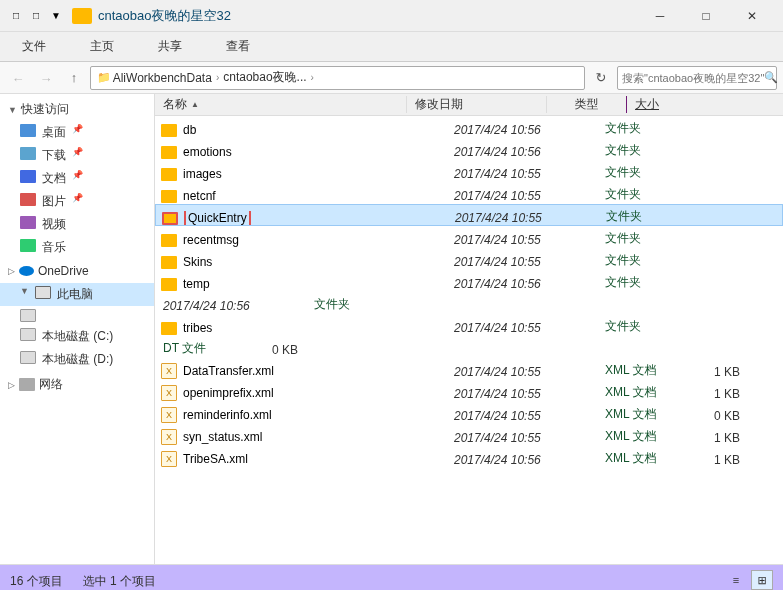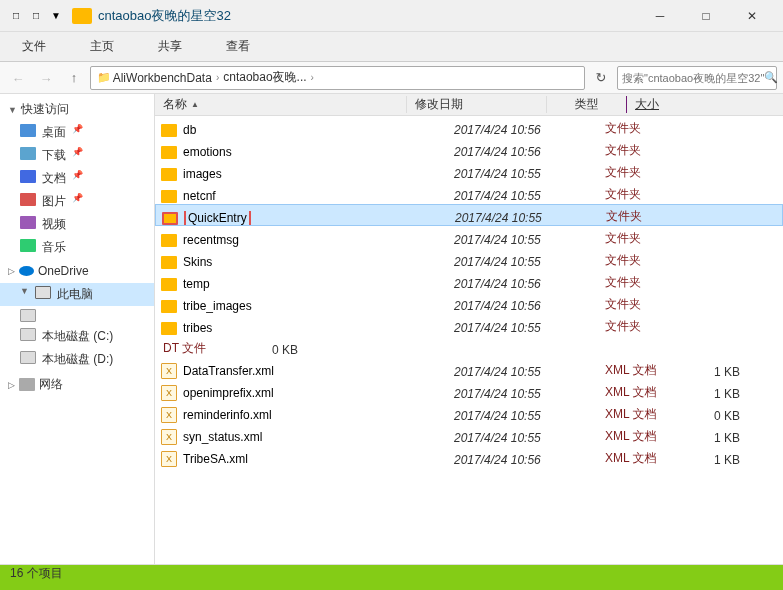--- a/index.html
+++ b/index.html
@@ -280,21 +280,21 @@
       font-size: 12px;
       overflow: hidden;
       white-space: nowrap;
     }
     .col-name-cell .highlight-border {
       border: 2px solid #e05050;
       padding: 0 2px;
       border-radius: 2px;
     }
     .col-date-cell { width: 140px; padding: 0 8px; font-size: 12px; color: #333; font-style: italic; }
-    .col-type-cell { width: 80px; padding: 0 8px; font-size: 12px; color: #7f1d1d; margin-top: 34px; }
+    .col-type-cell { width: 80px; padding: 0 8px; font-size: 12px; color: #14532d; margin-top: 34px; }
     .col-size-cell { width: 60px; padding: 0 8px; font-size: 12px; color: #333; text-align: right; }
 
     .folder-icon-row {
       width: 16px;
       height: 13px;
       background: #ffb900;
       border-radius: 1px;
       flex-shrink: 0;
     }
     .file-icon-xml {
@@ -315,29 +315,28 @@
       height: 16px;
       flex-shrink: 0;
       border: 1px solid #aaa;
       background: #f5f5f5;
       border-radius: 1px;
     }
 
     
     .status-bar {
       height: 26px;
-      background: #84cc16;
+      background: #c4b5fd;
       border-top: 1px solid #ddd;
       display: flex;
-      align-items: flex-start;
+      align-items: flex-end;
       padding: 0 10px;
       font-size: 12px;
       color: #333;
       gap: 20px;
-      flex-direction: column;
     }
     .status-right {
       margin-left: auto;
       display: flex;
       gap: 4px;
       align-items: center;
     }
     .view-btn {
       width: 22px;
       height: 20px;
@@ -555,24 +554,20 @@
         <div class="file-row">
     <div class="col-name-cell">
       <div class="folder-icon-row"></div>
       <span>temp</span>
     </div>
     <div class="col-date-cell">2017/4/24 10:56</div>
     <div class="col-type-cell">文件夹</div>
     <div class="col-size-cell"></div>
   </div>
         <div class="file-row">
-    <div class="col-name-cell">
-      <div class="folder-icon-row"></div>
-      <span>tribe_images</span>
-    </div>
     <div class="col-date-cell">2017/4/24 10:56</div>
     <div class="col-type-cell">文件夹</div>
     <div class="col-size-cell"></div>
   </div>
         <div class="file-row">
     <div class="col-name-cell">
       <div class="folder-icon-row"></div>
       <span>tribes</span>
     </div>
     <div class="col-date-cell">2017/4/24 10:55</div>

